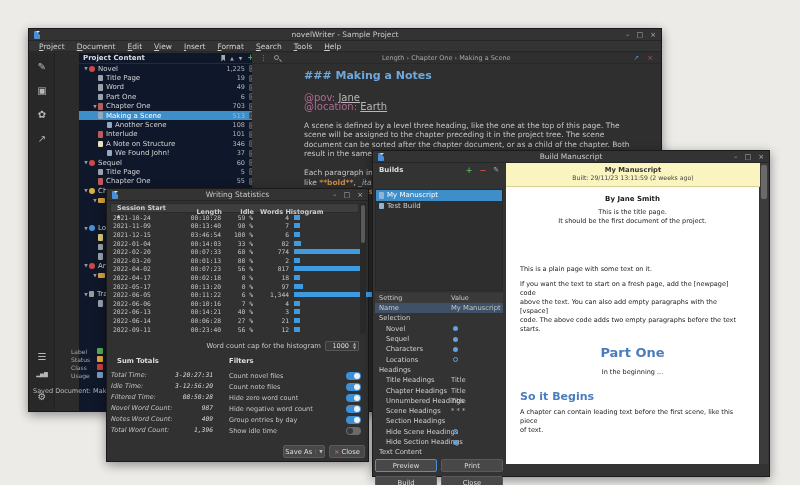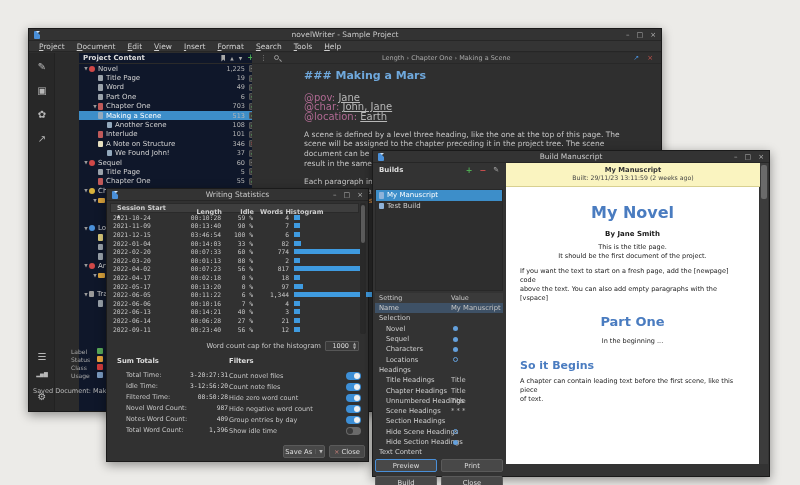--- a/index.html
+++ b/index.html
@@ -84,21 +84,21 @@
   .hbar { height:5px; background:#3f9be0; margin-left:2px; }
   #stat-scroll { position:absolute; right:2px; top:14px; width:6px; height:131px; background:#2a2a2a; border-radius:2px; }
   #stat-scroll .thumb { position:absolute; top:2px; left:1px; width:4px; height:38px; background:#5c5c5c; border-radius:2px; }
   #cap-row { position:absolute; right:9px; top:152px; display:flex; align-items:center; gap:4px; }
   #cap-label { font-size:6.8px; color:#c8c8c8; }
   #cap-spin { width:34px; height:10px; background:#3a3a3a; border:1px solid #565656; border-radius:1px; display:flex; align-items:center; }
   #cap-value { flex:1; text-align:right; font-size:6.5px; color:#ddd; padding-right:2px; }
   .spinbtns { width:7px; display:flex; flex-direction:column; line-height:4px; }
   .spinbtns span { font-size:4px; color:#aaa; text-align:center; }
   .grp-title { position:absolute; font-size:6.8px; font-weight:bold; color:#ddd; }
-  #sum-rows { position:absolute; left:19px; top:180px; width:102px; }
+  #sum-rows { position:absolute; left:4px; top:180px; width:102px;font-style:italic; }
   .sumrow { display:flex; height:11px; align-items:center; }
   .sumrow .lb { font-size:6.5px; color:#c4c4c4; }
   .sumrow .vl { margin-left:auto; font-family:"DejaVu Sans Mono", monospace; font-size:6.3px; color:#d8d8d8; }
   #filter-rows { position:absolute; left:122px; top:180px; width:132px; }
   .frow { display:flex; height:11px; align-items:flex-end; }
   .frow .lb { font-size:6.5px; color:#c4c4c4; }
   .tg { margin-left:auto; width:15px; height:8px; border-radius:4px; position:relative; }
   .tg.on { background:#3d8fd6; } .tg.off { background:#6a6a6a; }
   .tg .knob { position:absolute; top:1px; width:6px; height:6px; border-radius:50%; background:#f0f0f0; }
   .tg.on .knob { right:1px; } .tg.off .knob { left:1px; background:#3a3a3a; }
@@ -373,24 +373,23 @@
       </div>
       <div id="editor">
         <div class="edhead">
           <span class="dots">⋮</span>
           <span class="lens"></span>
           <span class="breadcrumb">Length  ›  Chapter One  ›  Making a Scene</span>
           <span class="exp">↗</span>
           <span class="clsx">×</span>
         </div>
         <div id="edbody">
-          <div id="ed-heading">### Making a Mars</div>
+          <div id="ed-heading">### Making a Notes</div>
           <div id="ed-tags">
               <div class="tagline"><span class="tagkey">@pov:</span> <span class="tagval">Jane</span></div>
-              <div class="tagline"><span class="tagkey">@char:</span> <span class="tagval">John, Jane</span></div>
               <div class="tagline"><span class="tagkey">@location:</span> <span class="tagval">Earth</span></div>
             </div>
           <div id="ed-para1">A scene is defined by a level three heading, like the one at the top of this page. The scene will be assigned to the chapter preceding it in the project tree. The scene document can be sorted after the chapter document, or as a child of the chapter. Both result in the same output in the end, so it is a matter of preference.</div>
           <div id="ed-para2">
               <div><span>Each paragraph in the scene is</span></div>
               <div><span>like </span><span class="r-md">**bold**</span><span>, </span><span class="r-it">_italic_</span><span> and </span><span class="r-md">**_</span></div>
               <div><span class="r-md">support for </span><span class="r-mdit">_nested_</span><span class="r-md"> empha</span></div>
             </div>
         </div>
       </div>
@@ -725,29 +724,30 @@
         <div class="btn">Build</div>
         <div class="btn">Close</div>
       </div>
     </div>
     <div id="preview-pane">
       <div id="pv-banner">
         <div class="b1">My Manuscript</div>
         <div class="b2">Built: 29/11/23 13:11:59 (2 weeks ago)</div>
       </div>
       <div id="pv-page">
-        <div id="doc-title">My Novel</div>
         <div id="doc-byline">By Jane Smith</div>
         <div id="doc-titlelines">
             <div class="doc-c">This is the title page.</div>
             <div class="doc-c">It should be the first document of the project.</div>
           </div>
+        <div id="doc-para1">This is a plain page with some text on it.</div>
         <div id="doc-para2">
             <div>If you want the text to start on a fresh page, add the [newpage] code</div>
             <div>above the text. You can also add empty paragraphs with the [vspace]</div>
+            <div>code. The above code adds two empty paragraphs before the text starts.</div>
           </div>
         <div id="doc-part">Part One</div>
         <div id="doc-partsub" class="doc-c">In the beginning ...</div>
         <div id="doc-chapter">So it Begins</div>
         <div id="doc-chpara">
             <div>A chapter can contain leading text before the first scene, like this piece</div>
             <div>of text.</div>
           </div>
 
       </div>

